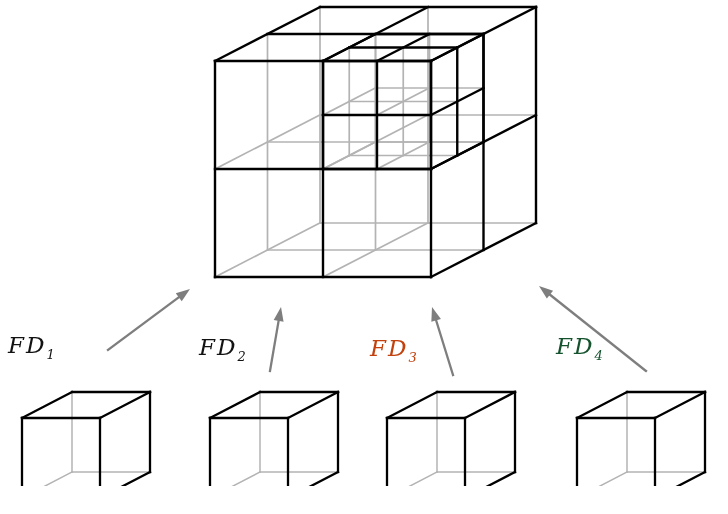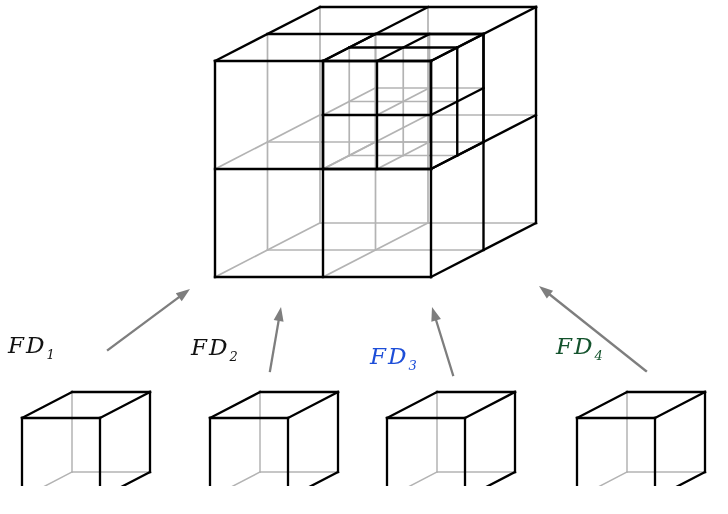--- a/index.html
+++ b/index.html
@@ -147,18 +147,18 @@
         <polygon points="432,307 440.90839638542883,318.90128034457126 431.3536494736124,321.8520110085146" fill="#7e7e7e"></polygon>
       </g>
       <g>
         <line x1="646" y1="371" x2="549.9620842644648" y2="294.70819778018233" stroke="#7e7e7e" stroke-width="2.3" stroke-linecap="square"></line>
         <polygon points="539,286 553.0721549002442,290.7931676857306 546.8520136286854,298.62322787463404" fill="#7e7e7e"></polygon>
       </g>
     </svg>
 
   <div class="fd-label" style="left: 8px; top: 334px; color: rgb(18, 18, 18);"><span>FD</span><sub>1</sub></div>
 
-  <div class="fd-label" style="left: 191px; top: 336px; color: rgb(18, 18, 18);"><span>FD</span><sub>2</sub></div>
+  <div class="fd-label" style="left: 199px; top: 336px; color: rgb(18, 18, 18);"><span>FD</span><sub>2</sub></div>
 
-  <div class="fd-label" style="left: 370px; top: 345px; color: #1d4ed8;"><span>FD</span><sub>3</sub></div>
+  <div class="fd-label" style="left: 370px; top: 337px; color: #c2410c;"><span>FD</span><sub>3</sub></div>
 
   <div class="fd-label" style="left: 556px; top: 335px; color: #14532d;"><span>FD</span><sub>4</sub></div>
 </div>
 
 </body></html>

